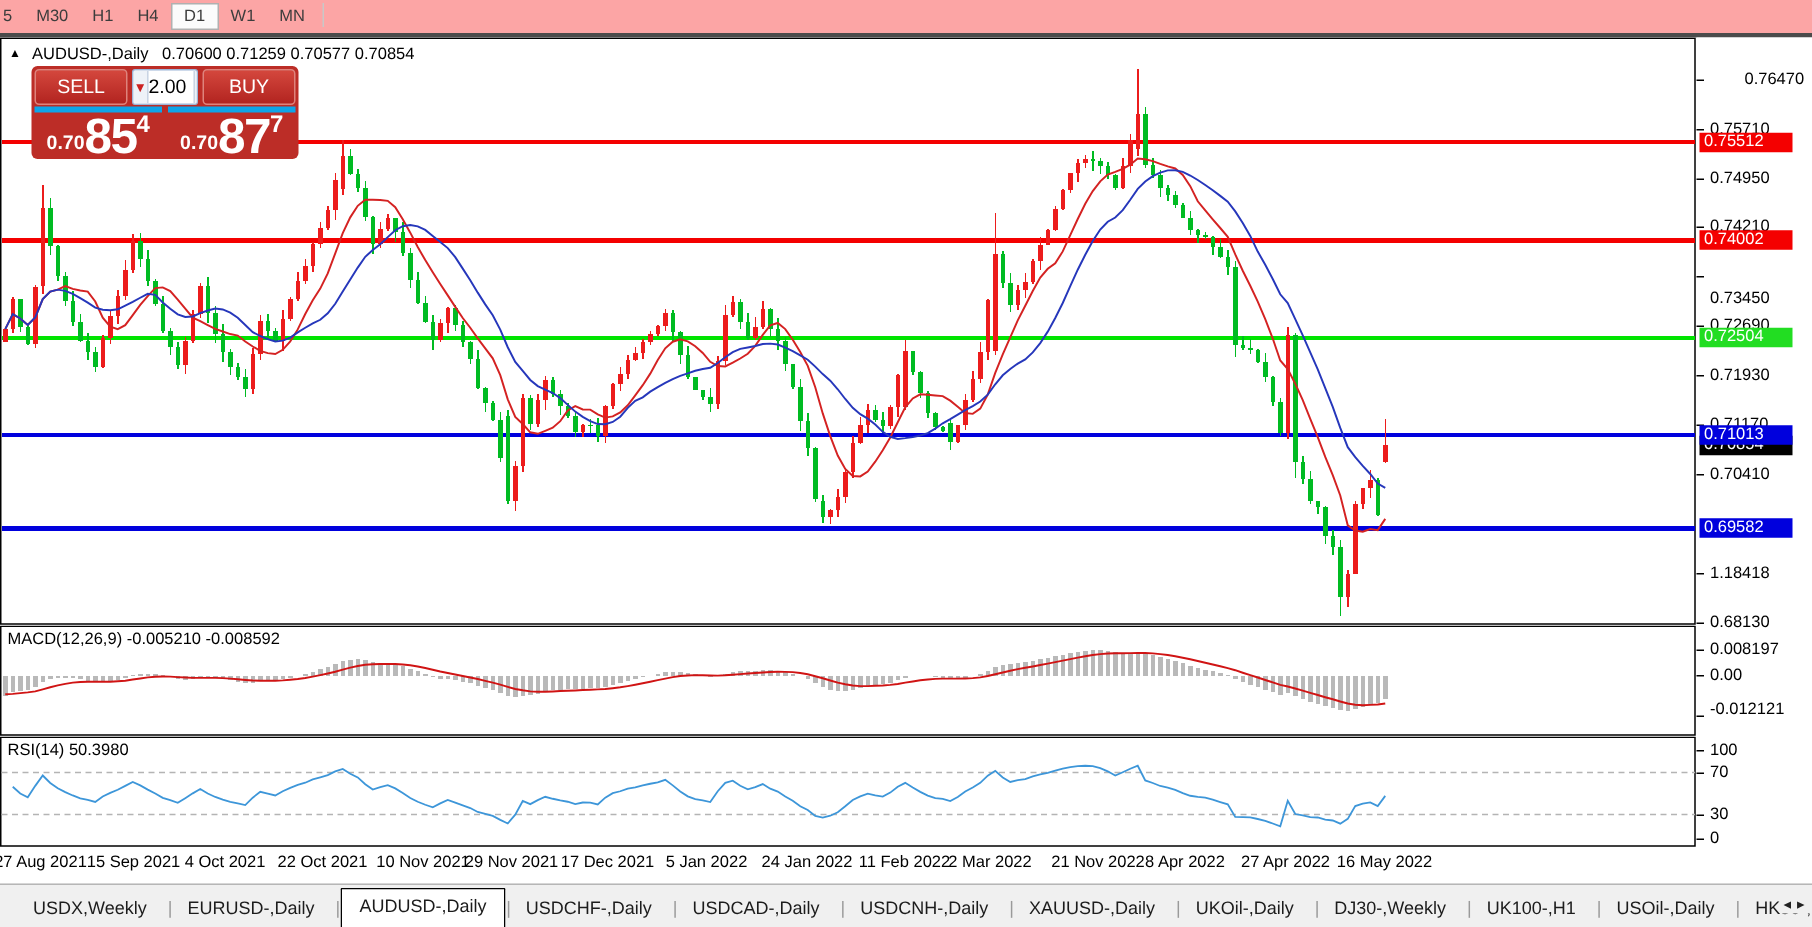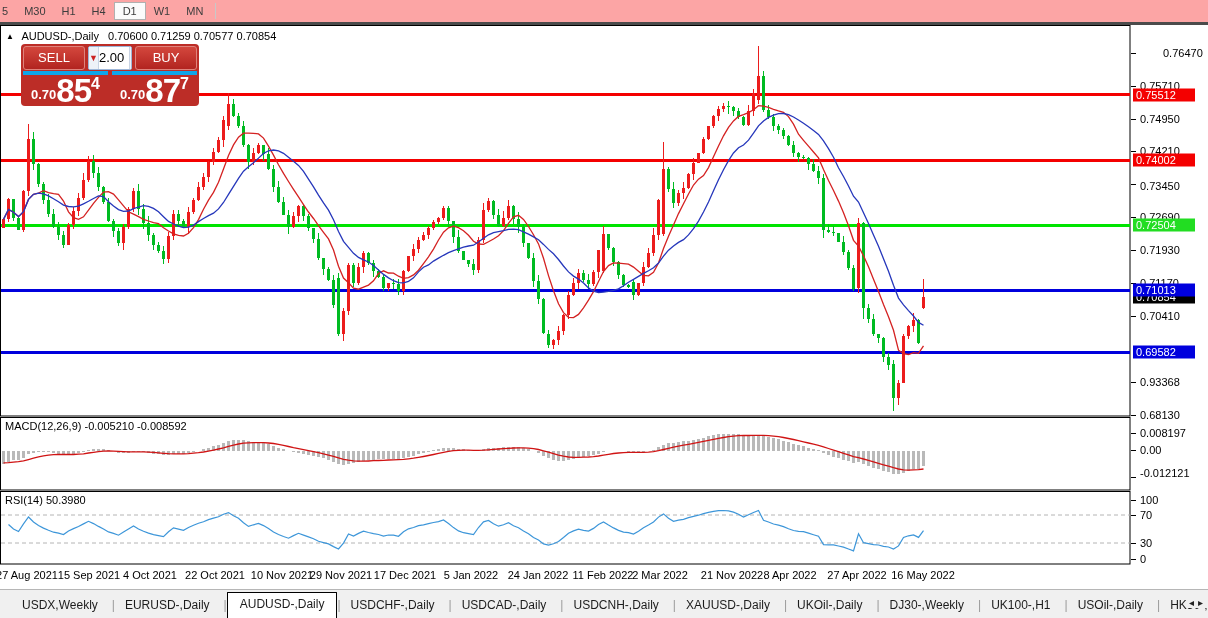--- a/index.html
+++ b/index.html
@@ -1042,31 +1042,31 @@
 <div id="axis-col">
     <div class="tick-dash" style="top: 28.1996px;"></div>
     <div class="tick-label" style="top: 28.1996px; padding-left: 23px;">0.76470</div>
     <div class="tick-dash" style="top: 61.1874px;"></div>
     <div class="tick-label" style="top: 61.1874px;">0.75710</div>
     <div class="tick-dash" style="top: 94.1752px;"></div>
     <div class="tick-label" style="top: 94.1752px;">0.74950</div>
     <div class="tick-dash" style="top: 126.295px;"></div>
     <div class="tick-label" style="top: 126.295px;">0.74210</div>
     <div class="tick-dash" style="top: 159.283px;"></div>
-    <div class="tick-label" style="top: 161px;">0.73450</div>
+    <div class="tick-label" style="top: 174px;">0.73450</div>
     <div class="tick-dash" style="top: 192.271px;"></div>
     <div class="tick-label" style="top: 192.271px;">0.72690</div>
     <div class="tick-dash" style="top: 225.258px;"></div>
     <div class="tick-label" style="top: 225.258px;">0.71930</div>
     <div class="tick-dash" style="top: 258.246px;"></div>
     <div class="tick-label" style="top: 258.246px;">0.71170</div>
     <div class="tick-dash" style="top: 291.234px;"></div>
     <div class="tick-label" style="top: 291.234px;">0.70410</div>
     <div class="tick-dash" style="top: 357.21px;"></div>
-    <div class="tick-label" style="top: 357.21px;">0.93368</div>
+    <div class="tick-label" style="top: 357.21px;">1.18418</div>
     <div class="tick-dash" style="top: 390.197px;"></div>
     <div class="tick-label" style="top: 390.197px;">0.68130</div>
     <div class="price-badge" style="top: 271.962px; background: rgb(0, 0, 0); z-index: 1;">0.70854</div>
     <div class="price-badge" style="top: 69.7816px; background: rgb(244, 0, 0); z-index: 2;">0.75512</div>
     <div class="price-badge" style="top: 135.323px; background: rgb(244, 0, 0); z-index: 2;">0.74002</div>
     <div class="price-badge" style="top: 200.344px; background: rgb(34, 221, 34); z-index: 2;">0.72504</div>
     <div class="price-badge" style="top: 265.061px; background: rgb(0, 0, 221); z-index: 2;">0.71013</div>
     <div class="price-badge" style="top: 327.173px; background: rgb(0, 0, 221); z-index: 2;">0.69582</div>
     <div class="tick-label" style="top: 408px;">0.008197</div>
     <div class="tick-dash" style="top: 408px;"></div>

